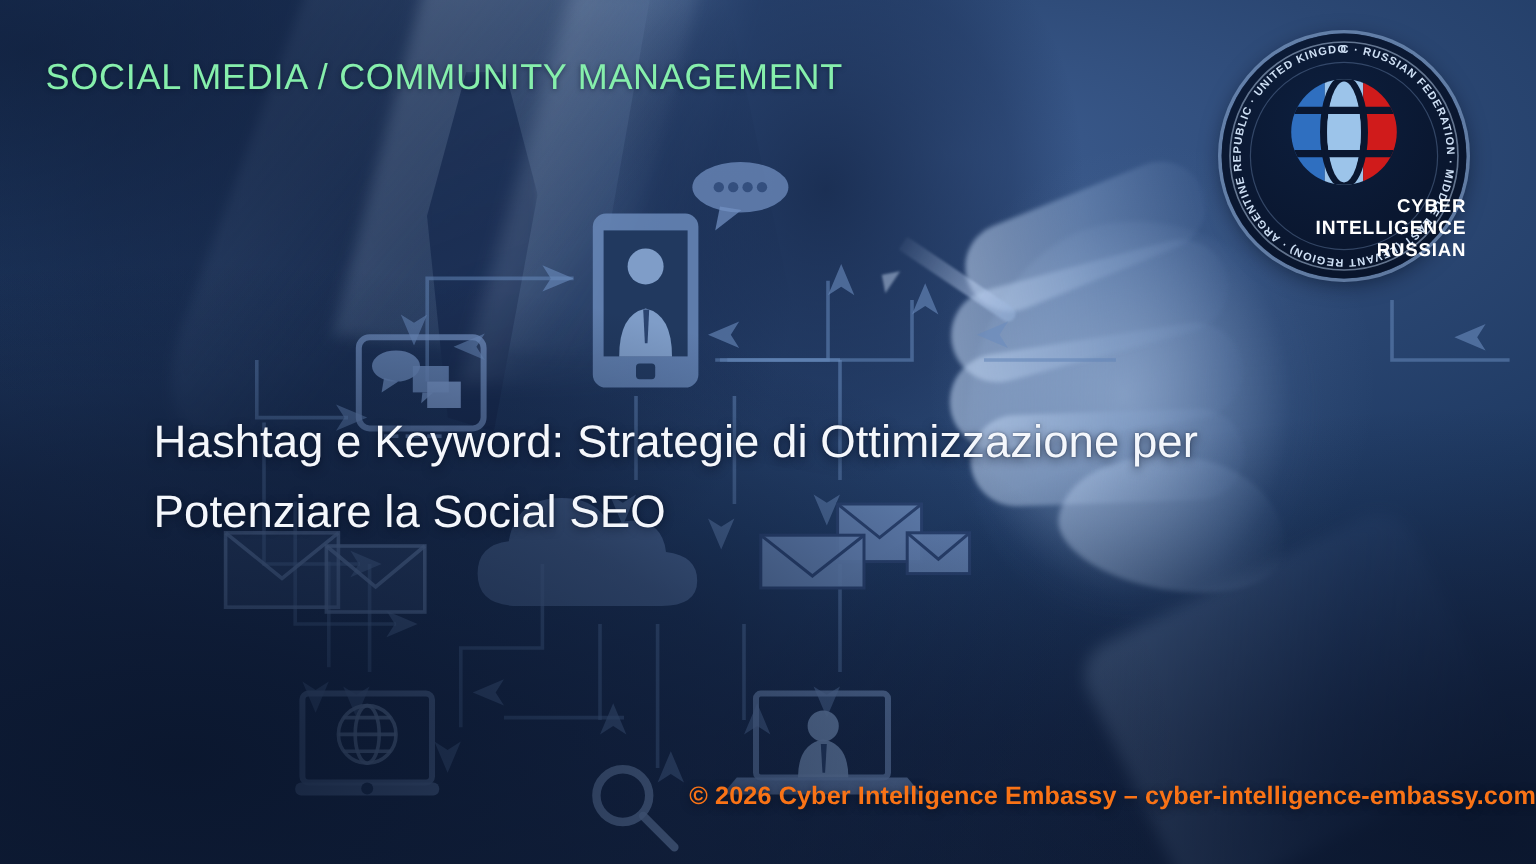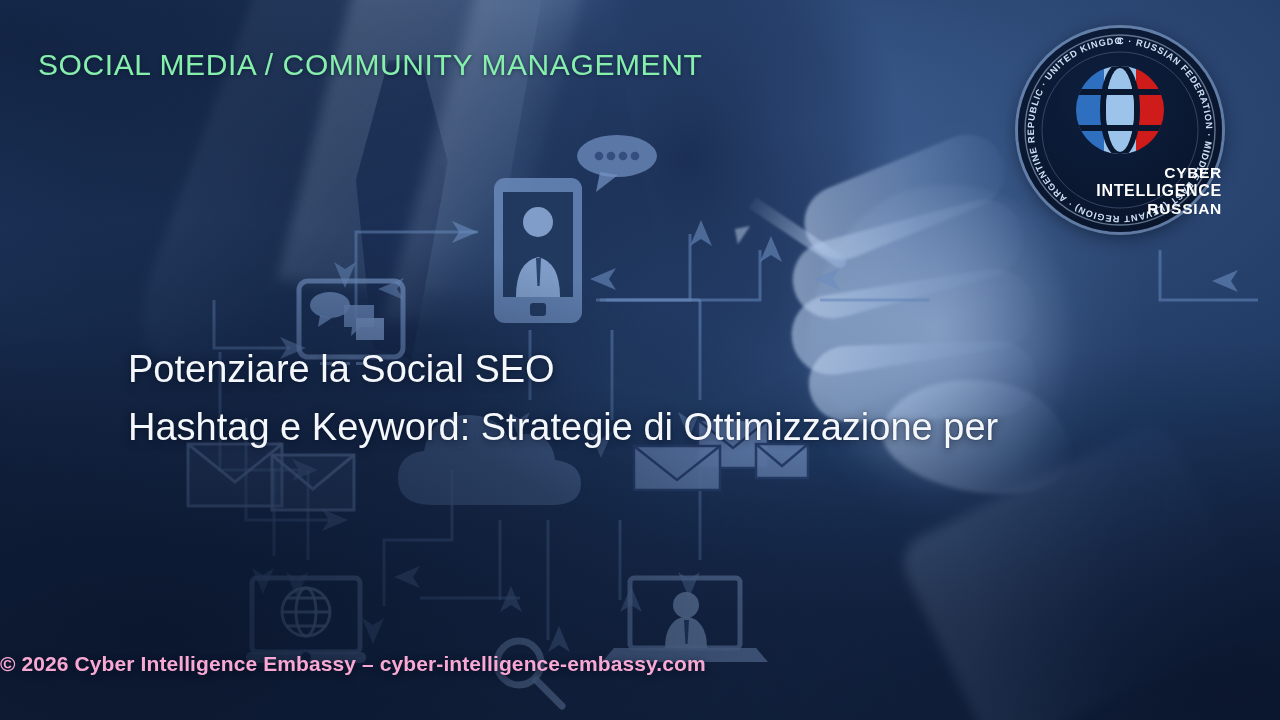--- a/index.html
+++ b/index.html
@@ -163,24 +163,24 @@
     line-height: 58px;
     font-weight: 400;
     color: #f4f7fc;
     text-shadow: 0 2px 8px rgba(6,14,32,.60), 0 0 2px rgba(10,20,42,.5);
   }
 
   
   .footer {
     position: absolute;
     left: 0; right: 0; top: 652px;
-    text-align: left;
+    text-align: right;
     font-size: 21px;
     font-weight: 700;
-    color: #f9a8d4;
+    color: #f97316;
     letter-spacing: .1px;
     text-shadow: 0 2px 7px rgba(5,12,28,.75);
   }
 
   
   .badge {
     position: absolute;
     left: 1018px; top: 28px;
     width: 204px; height: 204px;
     border-radius: 50%;
@@ -412,22 +412,22 @@
         <path d="M536,680 L562,706" stroke-linecap="round"></path>
       </g>
     </svg>
   </div>
 
   <div class="bg-layer bg-vignette"></div>
 
   <div class="kicker">SOCIAL MEDIA / COMMUNITY MANAGEMENT</div>
 
   <div class="title">
+    <div>Hashtag e Keyword: Strategie di Ottimizzazione per</div>
     <div>Potenziare la Social SEO</div>
-    <div>Hashtag e Keyword: Strategie di Ottimizzazione per</div>
   </div>
 
   <div class="footer">© 2026 Cyber Intelligence Embassy – cyber-intelligence-embassy.com</div>
 
   <div class="badge">
     <svg class="badge-ring-text" viewBox="0 0 204 204">
       <defs>
         <path id="ringpath" d="M 102,102 m 0,-86 a 86,86 0 1,1 -0.1,0" fill="none"></path>
       </defs>
       <circle cx="102" cy="102" r="95" fill="none" stroke="#b9d0ec" stroke-opacity=".5" stroke-width="1.4"></circle>

